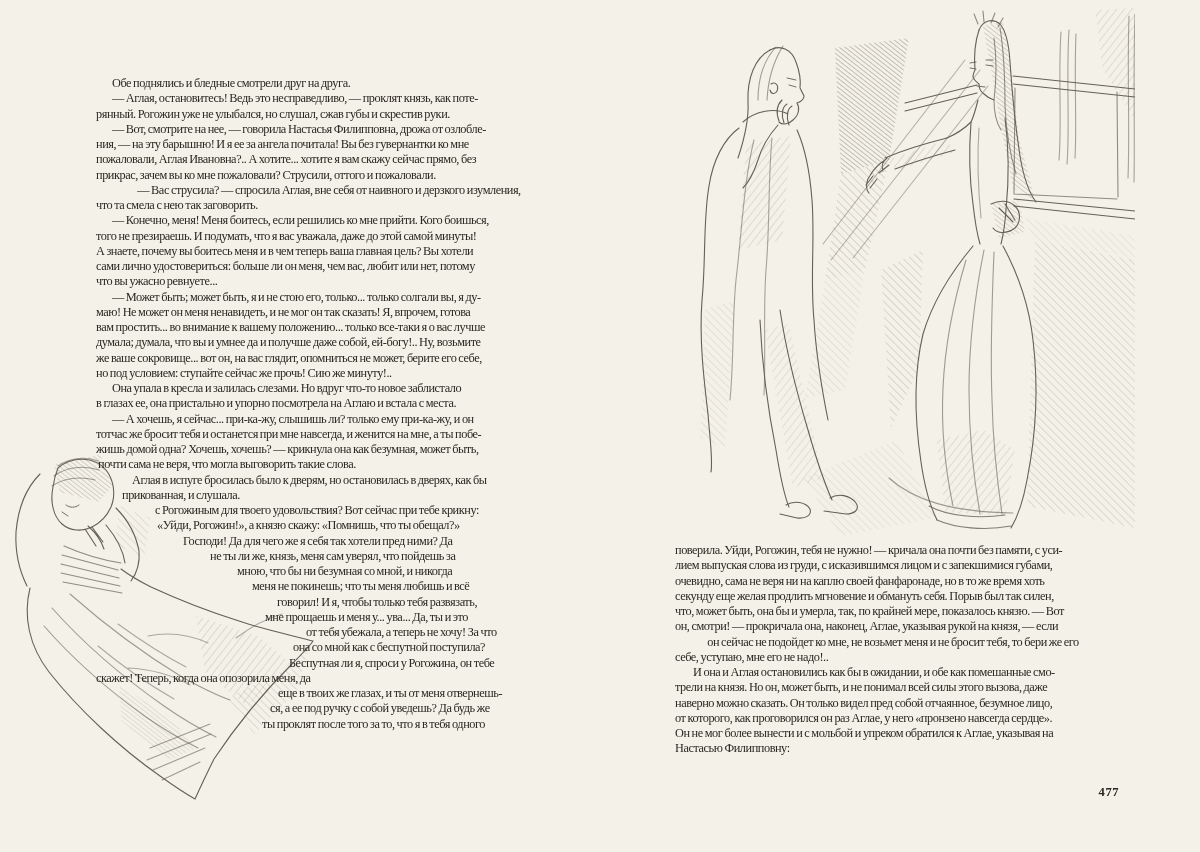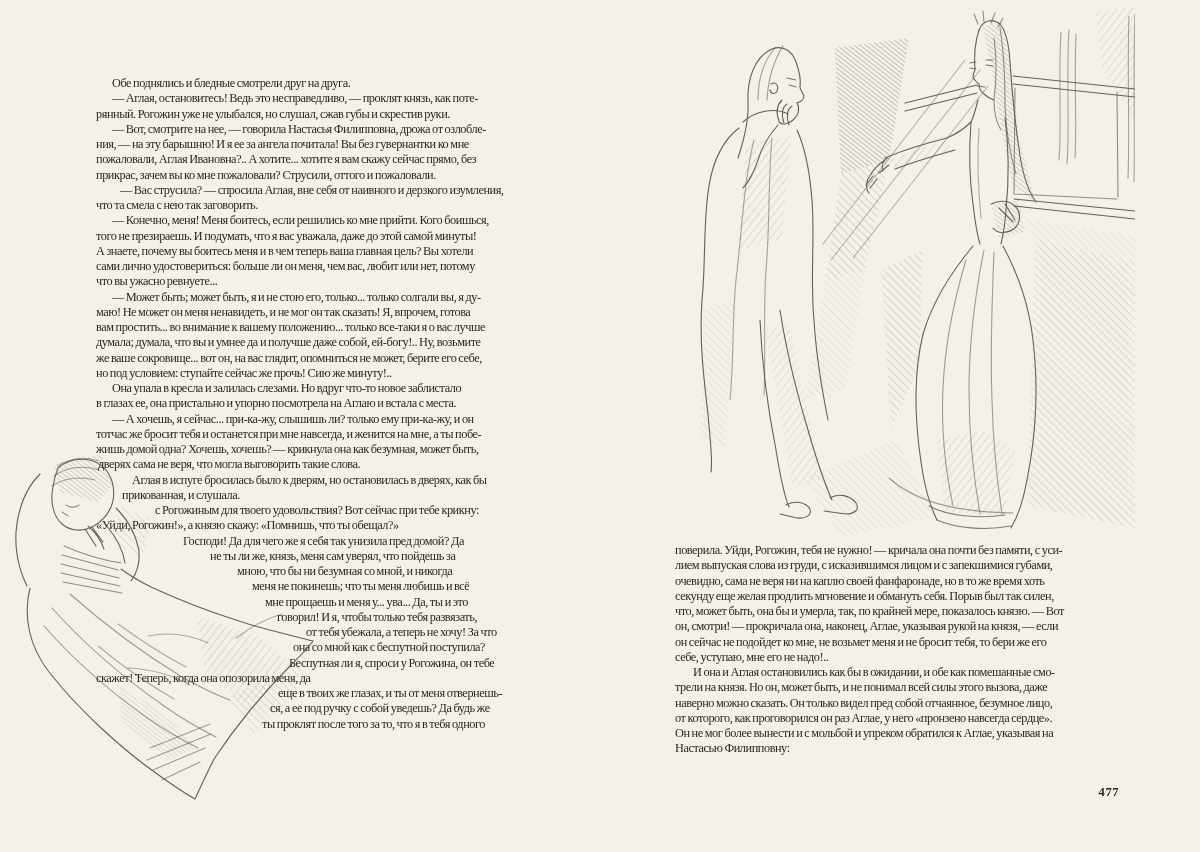--- a/index.html
+++ b/index.html
@@ -121,70 +121,70 @@
 
   <div id="left-text" class="textblock">
     <div>
         <div class="ln" style="margin-left: 16px;">Обе поднялись и бледные смотрели друг на друга.</div>
         <div class="ln" style="margin-left: 16px;">— Аглая, остановитесь! Ведь это несправедливо, — проклят князь, как поте-</div>
         <div class="ln" style="margin-left: 0px;">рянный. Рогожин уже не улыбался, но слушал, сжав губы и скрестив руки.</div>
         <div class="ln" style="margin-left: 16px;">— Вот, смотрите на нее, — говорила Настасья Филипповна, дрожа от озлобле-</div>
         <div class="ln" style="margin-left: 0px;">ния, — на эту барышню! И я ее за ангела почитала! Вы без гувернантки ко мне</div>
         <div class="ln" style="margin-left: 0px;">пожаловали, Аглая Ивановна?.. А хотите... хотите я вам скажу сейчас прямо, без</div>
         <div class="ln" style="margin-left: 0px;">прикрас, зачем вы ко мне пожаловали? Струсили, оттого и пожаловали.</div>
-        <div class="ln" style="margin-left: 24px;">— Вас струсила? — спросила Аглая, вне себя от наивного и дерзкого изумления,</div>
+        <div class="ln" style="margin-left: 4px; text-align: center;">— Вас струсила? — спросила Аглая, вне себя от наивного и дерзкого изумления,</div>
         <div class="ln" style="margin-left: 0px;">что та смела с нею так заговорить.</div>
         <div class="ln" style="margin-left: 16px;">— Конечно, меня! Меня боитесь, если решились ко мне прийти. Кого боишься,</div>
         <div class="ln" style="margin-left: 0px;">того не презираешь. И подумать, что я вас уважала, даже до этой самой минуты!</div>
         <div class="ln" style="margin-left: 0px;">А знаете, почему вы боитесь меня и в чем теперь ваша главная цель? Вы хотели</div>
         <div class="ln" style="margin-left: 0px;">сами лично удостовериться: больше ли он меня, чем вас, любит или нет, потому</div>
         <div class="ln" style="margin-left: 0px;">что вы ужасно ревнуете...</div>
         <div class="ln" style="margin-left: 16px;">— Может быть; может быть, я и не стою его, только... только солгали вы, я ду-</div>
         <div class="ln" style="margin-left: 0px;">маю! Не может он меня ненавидеть, и не мог он так сказать! Я, впрочем, готова</div>
         <div class="ln" style="margin-left: 0px;">вам простить... во внимание к вашему положению... только все-таки я о вас лучше</div>
         <div class="ln" style="margin-left: 0px;">думала; думала, что вы и умнее да и получше даже собой, ей-богу!.. Ну, возьмите</div>
         <div class="ln" style="margin-left: 0px;">же ваше сокровище... вот он, на вас глядит, опомниться не может, берите его себе,</div>
         <div class="ln" style="margin-left: 0px;">но под условием: ступайте сейчас же прочь! Сию же минуту!..</div>
         <div class="ln" style="margin-left: 16px;">Она упала в кресла и залилась слезами. Но вдруг что-то новое заблистало</div>
         <div class="ln" style="margin-left: 0px;">в глазах ее, она пристально и упорно посмотрела на Аглаю и встала с места.</div>
         <div class="ln" style="margin-left: 16px;">— А хочешь, я сейчас... при-ка-жу, слышишь ли? только ему при-ка-жу, и он</div>
         <div class="ln" style="margin-left: 0px;">тотчас же бросит тебя и останется при мне навсегда, и женится на мне, а ты побе-</div>
         <div class="ln" style="margin-left: 0px;">жишь домой одна? Хочешь, хочешь? — крикнула она как безумная, может быть,</div>
-        <div class="ln" style="margin-left: 2px;">дверях сама не веря, что могла выговорить такие слова.</div>
+        <div class="ln" style="margin-left: 2px;">почти сама не веря, что могла выговорить такие слова.</div>
         <div class="ln" style="margin-left: 36px;">Аглая в испуге бросилась было к дверям, но остановилась в дверях, как бы</div>
         <div class="ln" style="margin-left: 26px;">прикованная, и слушала.</div>
       </div>
     <div>
         <div class="ln" style="margin-left: 59px;">с Рогожиным для твоего удовольствия? Вот сейчас при тебе крикну:</div>
-        <div class="ln" style="">«Уйди, Рогожин!», а князю скажу: «Помнишь, что ты обещал?»</div>
-        <div class="ln" style="margin-left: 87px;">Господи! Да для чего же я себя так унизила пред домой? Да</div>
+        <div class="ln" style="margin-left: 61px;">«Уйди, Рогожин!», а князю скажу: «Помнишь, что ты обещал?»</div>
+        <div class="ln" style="margin-left: 87px;">Господи! Да для чего же я себя так хотели пред ними? Да</div>
         <div class="ln" style="margin-left: 114px;">не ты ли же, князь, меня сам уверял, что пойдешь за</div>
         <div class="ln" style="margin-left: 141px;">мною, что бы ни безумная со мной, и никогда</div>
         <div class="ln" style="margin-left: 156px;">меня не покинешь; что ты меня любишь и всё</div>
+        <div class="ln" style="margin-left: 181px;">говорил! И я, чтобы только тебя развязать,</div>
         <div class="ln" style="margin-left: 169px;">мне прощаешь и меня у... ува... Да, ты и это</div>
-        <div class="ln" style="margin-left: 181px;">говорил! И я, чтобы только тебя развязать,</div>
         <div class="ln" style="margin-left: 210px;">от тебя убежала, а теперь не хочу! За что</div>
         <div class="ln" style="margin-left: 197px;">она со мной как с беспутной поступила?</div>
         <div class="ln" style="margin-left: 193px;">Беспутная ли я, спроси у Рогожина, он тебе</div>
         <div class="ln" style="">скажет! Теперь, когда она опозорила меня, да</div>
         <div class="ln" style="margin-left: 182px;">еще в твоих же глазах, и ты от меня отвернешь-</div>
         <div class="ln" style="margin-left: 174px;">ся, а ее под ручку с собой уведешь? Да будь же</div>
         <div class="ln" style="margin-left: 166px;">ты проклят после того за то, что я в тебя одного</div>
       </div>
   </div>
 
   <div id="right-text" class="textblock">
     <div>
         <div class="ln" style="margin-left: 0px;">поверила. Уйди, Рогожин, тебя не нужно! — кричала она почти без памяти, с уси-</div>
         <div class="ln" style="margin-left: 0px;">лием выпуская слова из груди, с исказившимся лицом и с запекшимися губами,</div>
         <div class="ln" style="margin-left: 0px;">очевидно, сама не веря ни на каплю своей фанфаронаде, но в то же время хоть</div>
         <div class="ln" style="margin-left: 0px;">секунду еще желая продлить мгновение и обмануть себя. Порыв был так силен,</div>
         <div class="ln" style="margin-left: 0px;">что, может быть, она бы и умерла, так, по крайней мере, показалось князю. — Вот</div>
         <div class="ln" style="margin-left: 0px;">он, смотри! — прокричала она, наконец, Аглае, указывая рукой на князя, — если</div>
-        <div class="ln" style="margin-left: 0px;">он сейчас не подойдет ко мне, не возьмет меня и не бросит тебя, то бери же его</div>
+        <div class="ln" style="margin-left: 0px; text-align: center;">он сейчас не подойдет ко мне, не возьмет меня и не бросит тебя, то бери же его</div>
         <div class="ln" style="margin-left: 0px;">себе, уступаю, мне его не надо!..</div>
         <div class="ln" style="margin-left: 18px;">И она и Аглая остановились как бы в ожидании, и обе как помешанные смо-</div>
         <div class="ln" style="margin-left: 0px;">трели на князя. Но он, может быть, и не понимал всей силы этого вызова, даже</div>
         <div class="ln" style="margin-left: 0px;">наверно можно сказать. Он только видел пред собой отчаянное, безумное лицо,</div>
         <div class="ln" style="margin-left: 0px;">от которого, как проговорился он раз Аглае, у него «пронзено навсегда сердце».</div>
         <div class="ln" style="margin-left: 0px;">Он не мог более вынести и с мольбой и упреком обратился к Аглае, указывая на</div>
         <div class="ln" style="margin-left: 0px;">Настасью Филипповну:</div>
       </div>
   </div>
 

